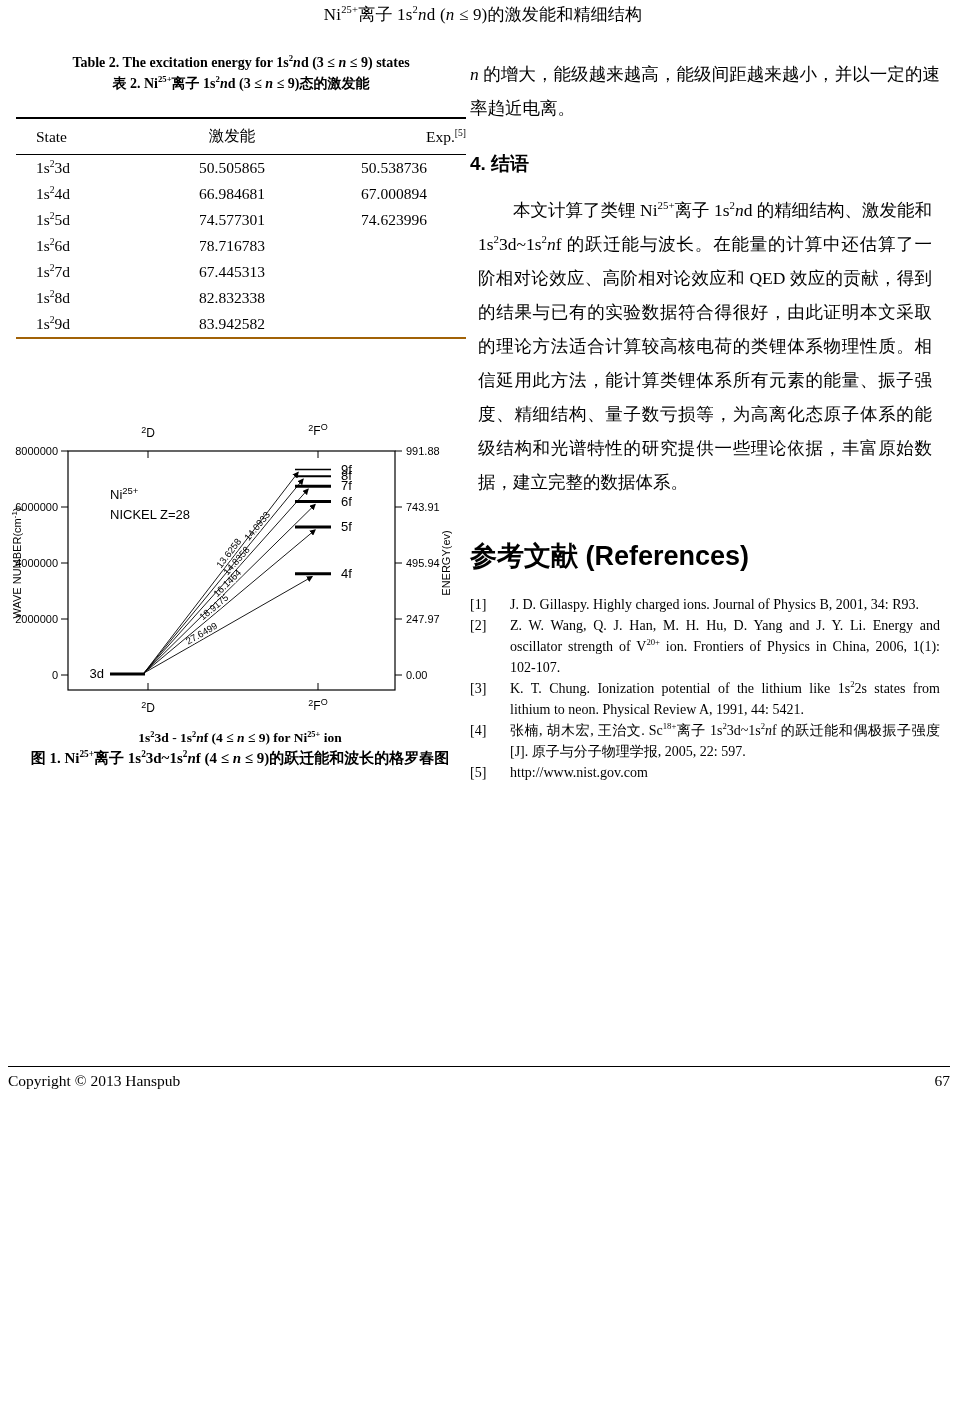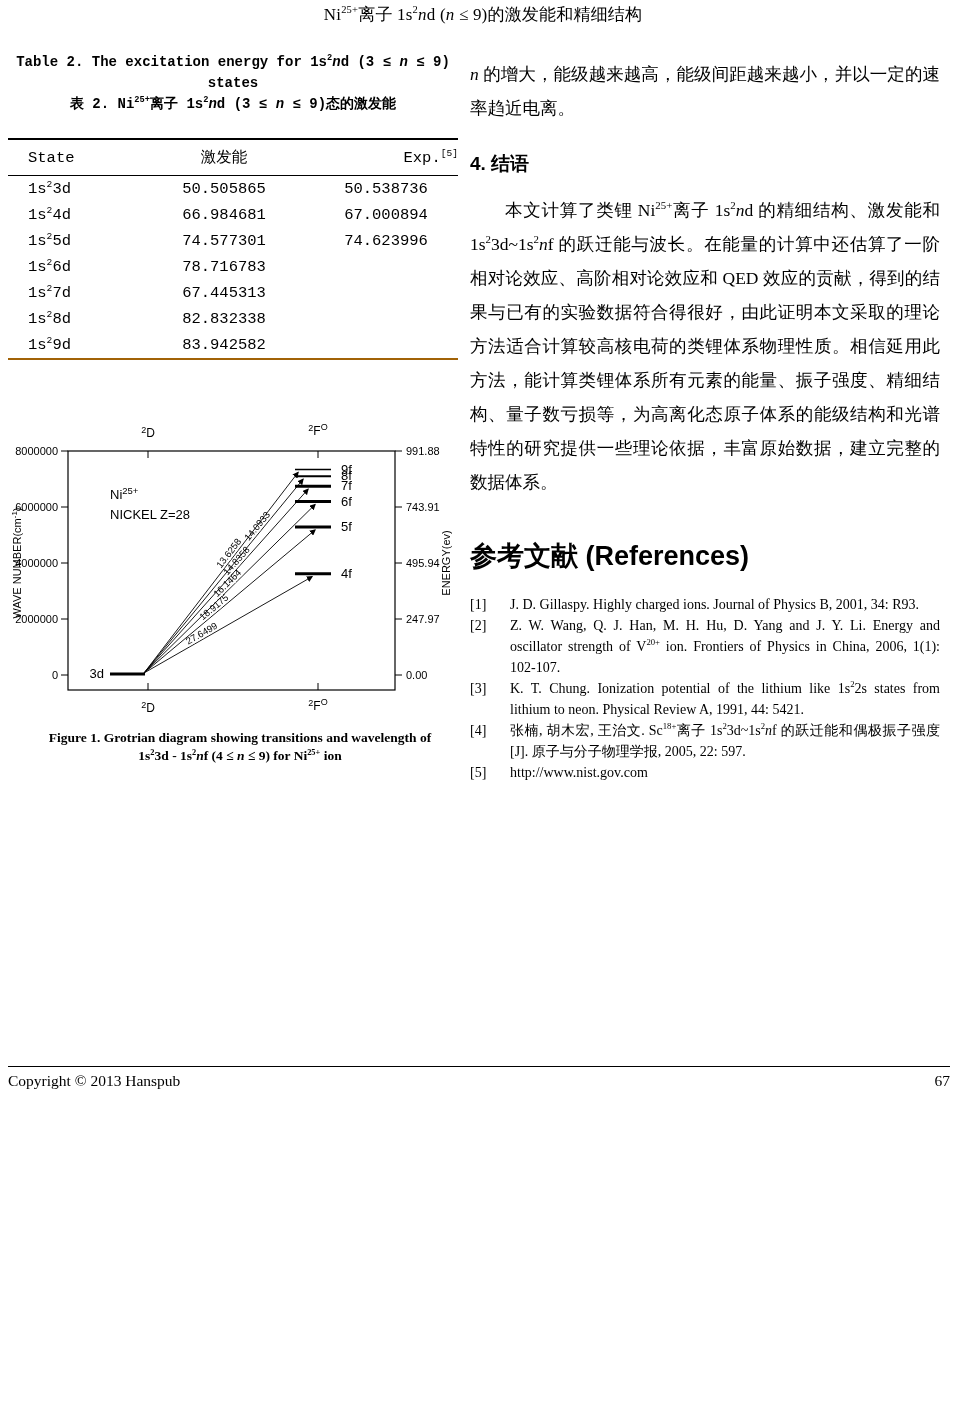--- a/index.html
+++ b/index.html
@@ -5,21 +5,21 @@
   html,body{margin:0;padding:0;background:#ffffff;}
   .page{position:relative;width:966px;height:1094px;background:#fff;color:#000;
         font-family:"Liberation Serif",serif;overflow:hidden;}
   sup{font-size:62%;line-height:0;}
   i{font-style:italic;}
 
   .header-title{position:absolute;top:3px;left:0;width:100%;text-align:center;
                 font-size:17px;letter-spacing:.2px;}
 
   
-  .table-block{position:absolute;left:8px;top:52px;width:450px;font-family:Liberation Mono, monospace;}
+  .table-block{position:absolute;left:16px;top:52px;width:450px;}
   .tbl-caption{text-align:center;font-weight:bold;font-size:14px;line-height:1.5;}
   .data-table{width:100%;border-collapse:collapse;margin-top:23px;font-size:15.5px;}
   .data-table thead tr{border-top:2px solid #000;border-bottom:1px solid #000;}
   .data-table th{font-weight:normal;padding:7px 0;font-size:15.5px;}
   .data-table th:first-child{text-align:left;padding-left:20px;width:28%;}
   .data-table th:nth-child(2){text-align:center;width:40%;}
   .data-table th:nth-child(3){text-align:right;}
   .data-table td{padding:4px 0;}
   .data-table td:first-child{padding-left:20px;}
   .data-table td:nth-child(2),.data-table td:nth-child(3){text-align:center;}
@@ -30,21 +30,21 @@
   .figure-block svg{display:block;font-family:"Liberation Sans",sans-serif;}
   .fig-caption{text-align:center;font-weight:bold;margin-top:6px;}
   .fig-cap-en{font-size:13.5px;line-height:1.35;}
   .fig-cap-zh{font-size:15px;margin-top:2px;}
 
   
   .right-col{position:absolute;left:470px;top:57px;width:470px;
              font-size:17.5px;line-height:34px;text-align:justify;}
   .section-heading{font-family:"Liberation Sans",sans-serif;font-weight:bold;
                    font-size:19px;line-height:1.25;margin:27px 0 17px 0;text-align:left;}
-  .para-indent{text-indent:2em;margin:0;font-family:Liberation Serif, serif;}
+  .para-indent{text-indent:2em;margin:8px;font-family:Liberation Serif, serif;}
   .para-cont{margin:0;}
   .refs-heading{font-family:"Liberation Sans",sans-serif;font-weight:bold;
                 font-size:27px;margin:40px 0 21px 0;text-align:left;}
   .ref-list{font-size:14px;line-height:21px;}
   .ref-item{display:flex;}
   .ref-num{flex:none;width:40px;}
   .ref-text{flex:1;text-align:justify;}
 
   
   .footer{position:absolute;left:8px;right:16px;bottom:4px;border-top:1px solid #000;
@@ -175,22 +175,22 @@
         <line x1="134" y1="250" x2="305" y2="81.58673200000001" stroke="#000" stroke-width="0.9" marker-end="url(#arrw)"></line>
         <text transform="translate(221.21,164.10923332) rotate(-44.563346601449176)" text-anchor="middle" dy="-2.5" font-size="9.5" style="paint-order:stroke;stroke:#ffffff;stroke-width:3.5px;fill:#000">16.1464</text>
         <line x1="134" y1="250" x2="298" y2="66.26734400000001" stroke="#000" stroke-width="0.9" marker-end="url(#arrw)"></line>
         <text transform="translate(230.76,141.59773296000003) rotate(-48.24785909824563)" text-anchor="middle" dy="-2.5" font-size="9.5" style="paint-order:stroke;stroke:#ffffff;stroke-width:3.5px;fill:#000">14.8358</text>
         <line x1="134" y1="250" x2="293" y2="56.324376" stroke="#000" stroke-width="0.9" marker-end="url(#arrw)"></line>
         <text transform="translate(251.66,106.68003824000002) rotate(-50.615363066797144)" text-anchor="middle" dy="-2.5" font-size="9.5" style="paint-order:stroke;stroke:#ffffff;stroke-width:3.5px;fill:#000">14.0933</text>
         <line x1="134" y1="250" x2="288" y2="49.507384" stroke="#000" stroke-width="0.9" marker-end="url(#arrw)"></line>
         <text transform="translate(223.32,133.71428272000003) rotate(-52.47184218598226)" text-anchor="middle" dy="-2.5" font-size="9.5" style="paint-order:stroke;stroke:#ffffff;stroke-width:3.5px;fill:#000">13.6258</text>
       </svg>
     <div class="fig-caption">
-      <div class="fig-cap-en">Figure 1. Grotrian diagram showing transitions and wavelength of</div>
       <div class="fig-cap-en">1s<sup>2</sup>3d - 1s<sup>2</sup><i>n</i>f (4 ≤ <i>n</i> ≤ 9) for Ni<sup>25+</sup> ion</div>
+      <div class="fig-cap-zh">图 1. Ni<sup>25+</sup>离子 1s<sup>2</sup>3d~1s<sup>2</sup><i>n</i>f (4 ≤ <i>n</i> ≤ 9)的跃迁能和波长的格罗春图</div>
     </div>
   </div>
 
   <div class="right-col">
     <p class="para-cont"><i>n</i> 的增大，能级越来越高，能级间距越来越小，并以一定的速率趋近电离。</p>
     <div class="section-heading">4. 结语</div>
     <p class="para-indent">本文计算了类锂 Ni<sup>25+</sup>离子 1s<sup>2</sup><i>n</i>d 的精细结构、激发能和 1s<sup>2</sup>3d~1s<sup>2</sup><i>n</i>f 的跃迁能与波长。在能量的计算中还估算了一阶相对论效应、高阶相对论效应和 QED 效应的贡献，得到的结果与已有的实验数据符合得很好，由此证明本文采取的理论方法适合计算较高核电荷的类锂体系物理性质。相信延用此方法，能计算类锂体系所有元素的能量、振子强度、精细结构、量子数亏损等，为高离化态原子体系的能级结构和光谱特性的研究提供一些理论依据，丰富原始数据，建立完整的数据体系。</p>
     <div class="refs-heading">参考文献  (References)</div>
     <div class="ref-list">
         <div class="ref-item">

